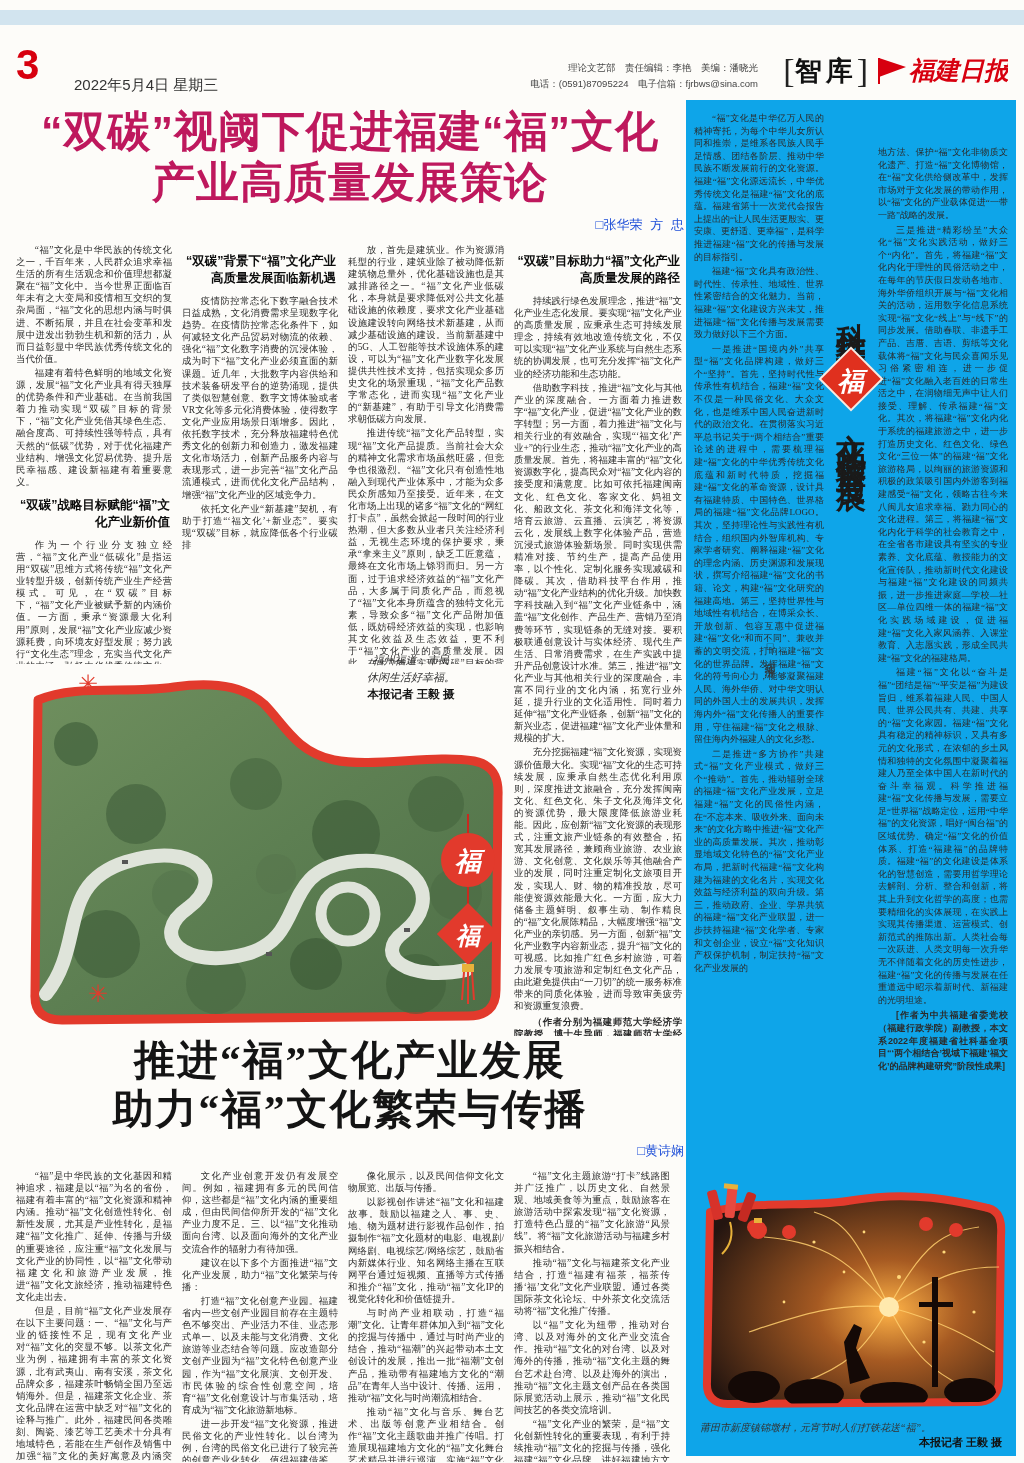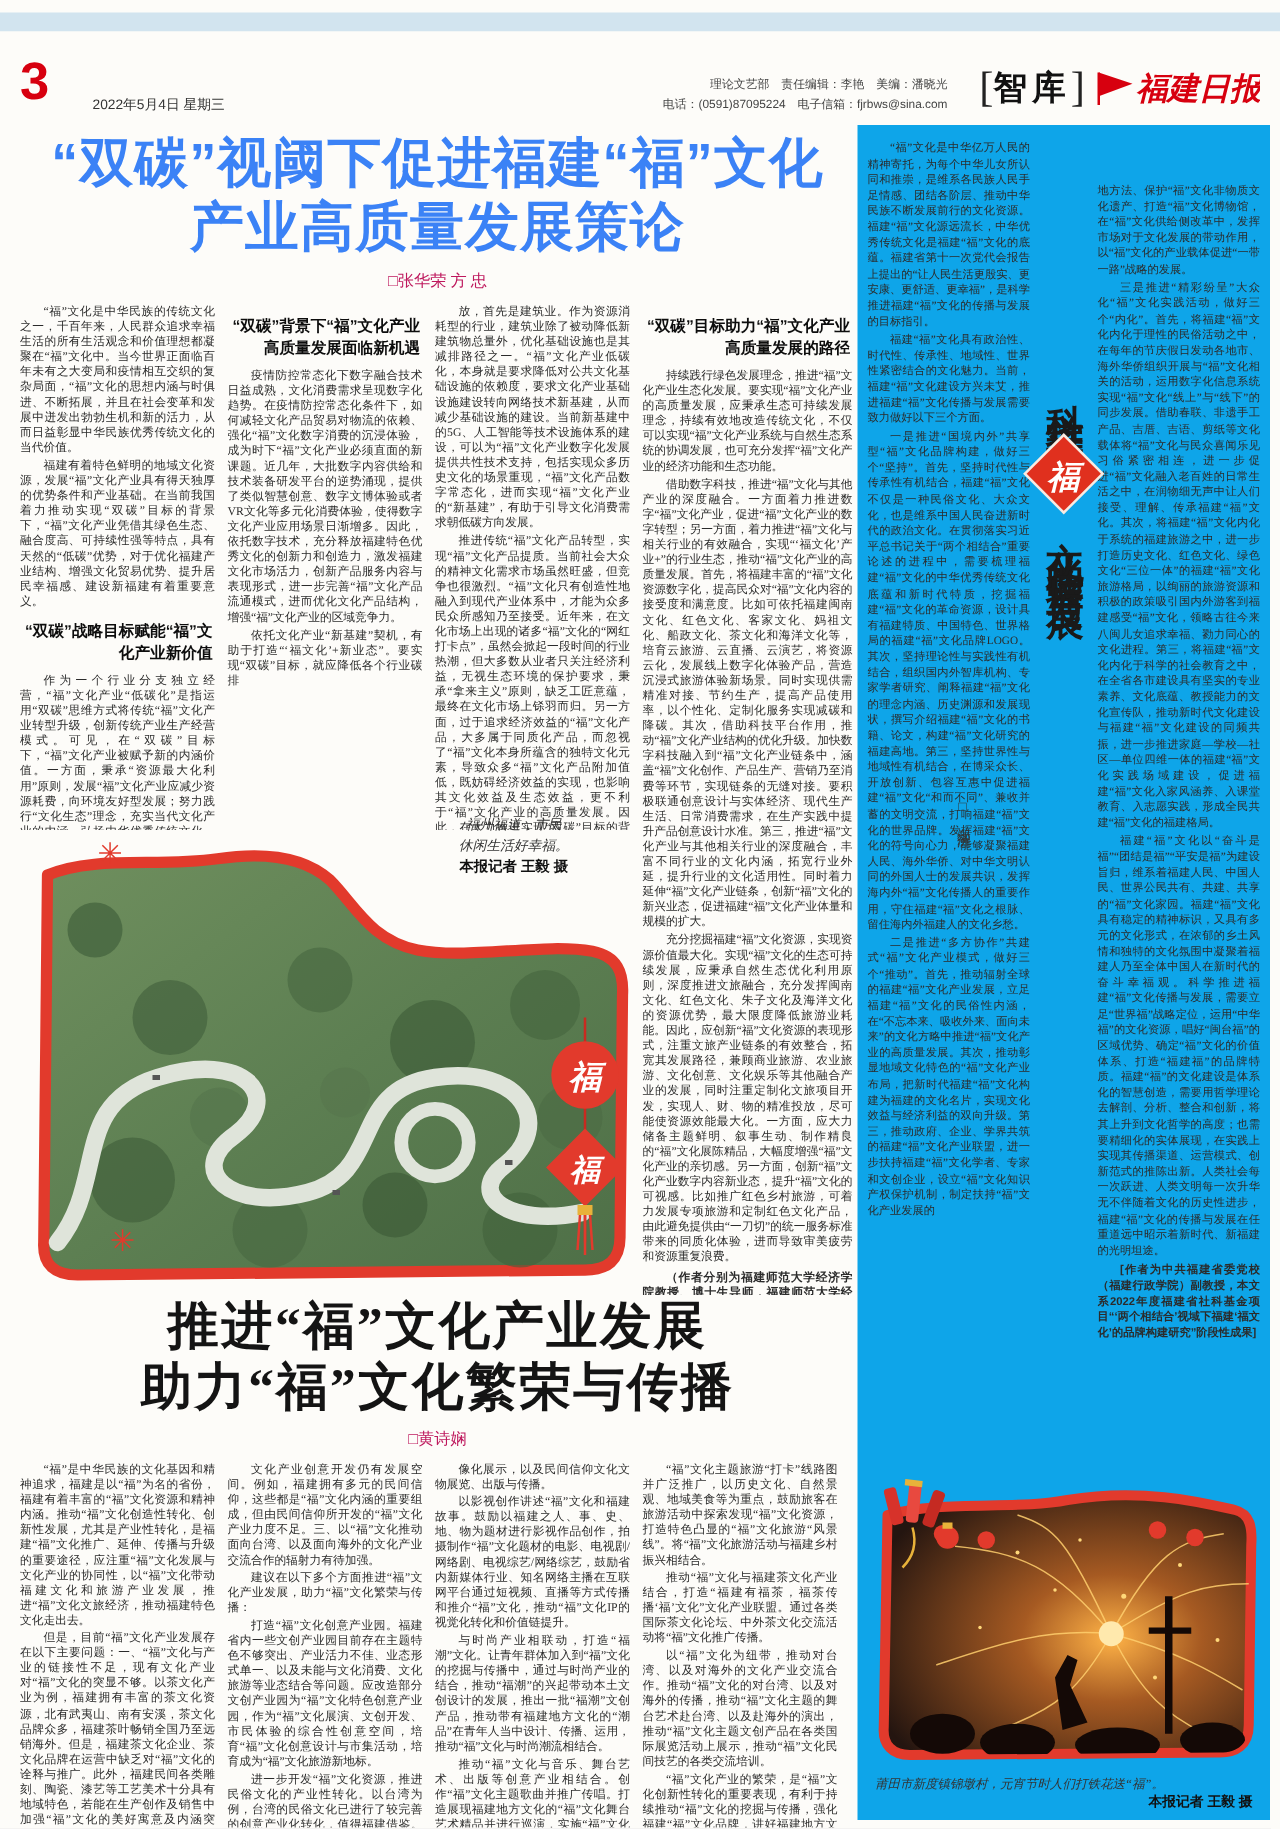--- a/index.html
+++ b/index.html
@@ -3,32 +3,32 @@
 <meta charset="utf-8">
 <style>
   html,body{margin:0;padding:0;background:#e8e8e8;}
   #page{position:relative;width:1024px;height:1463px;background:#fdfcf9;margin:0 auto;overflow:hidden;
         font-family:"Liberation Serif","DejaVu Serif",serif;color:#2b2b2b;}
   .topband{position:absolute;left:0;top:10px;width:1024px;height:15px;background:#d2e4ef;}
   
   .header{position:absolute;left:16px;top:46px;width:992px;height:56px;}
   .pagenum{position:absolute;left:0;top:-2px;font-family:"Liberation Sans",sans-serif;
            font-size:42px;font-weight:900;color:#d7000f;line-height:1;}
-  .pagedate{position:absolute;left:58px;top:30px;font-size:11px;color:#333;font-family:"Liberation Sans",sans-serif;}
+  .pagedate{position:absolute;left:58px;top:30px;font-size:15px;color:#333;font-family:"Liberation Sans",sans-serif;}
   .issueinfo{position:absolute;right:250px;top:14px;text-align:right;font-size:9.5px;color:#444;line-height:1.7;
              font-family:"Liberation Sans",sans-serif;}
   .zhiku{position:absolute;right:140px;top:6px;font-family:"Liberation Serif",serif;font-size:30px;color:#111;}
   .zhiku .br{font-weight:400;color:#222;font-size:34px;vertical-align:-2px;}
   .zhiku .zl{font-weight:700;letter-spacing:4px;font-family:"Liberation Sans",sans-serif;font-size:27px;}
   .masthead{position:absolute;right:0;top:4px;width:132px;height:40px;}
   
   .main-left{position:absolute;left:16px;top:106px;width:668px;}
   .a1-title{margin:0;text-align:center;font-family:"Liberation Sans","DejaVu Sans",sans-serif;
-            font-weight:900;font-size:43px;line-height:51px;color:#3b82f6;letter-spacing:1px;}
-  .byline{text-align:center;font-size:13px;color:#be185d;margin:8px 0 10px;font-family:Liberation Serif, serif;}
+            font-weight:900;font-size:43px;line-height:51px;color:#be185d;letter-spacing:1px;}
+  .byline{text-align:right;font-size:13px;color:#1d4ed8;margin:8px 0 10px;font-family:Liberation Mono, monospace;}
   .colrow{display:flex;gap:10px;}
   .col{width:156px;font-size:9.4px;line-height:12.1px;text-align:justify;overflow:hidden;}
   .col3h{height:420px;}
   .col4{width:168px;height:792px;font-size:9.4px;line-height:12.1px;text-align:justify;overflow:hidden;}
   .left3{width:488px;}
   .blk-p{text-indent:2em;margin:0 0 2px;}
   .blk-h{font-family:"Liberation Sans",sans-serif;font-weight:800;font-size:12.5px;line-height:17px;
          text-align:right;margin:9px 2px 8px;text-indent:0;color:#0d0d0d;}
   .blk-c{font-family:"Liberation Sans",sans-serif;font-weight:700;text-indent:2em;margin-top:3px;}
   

